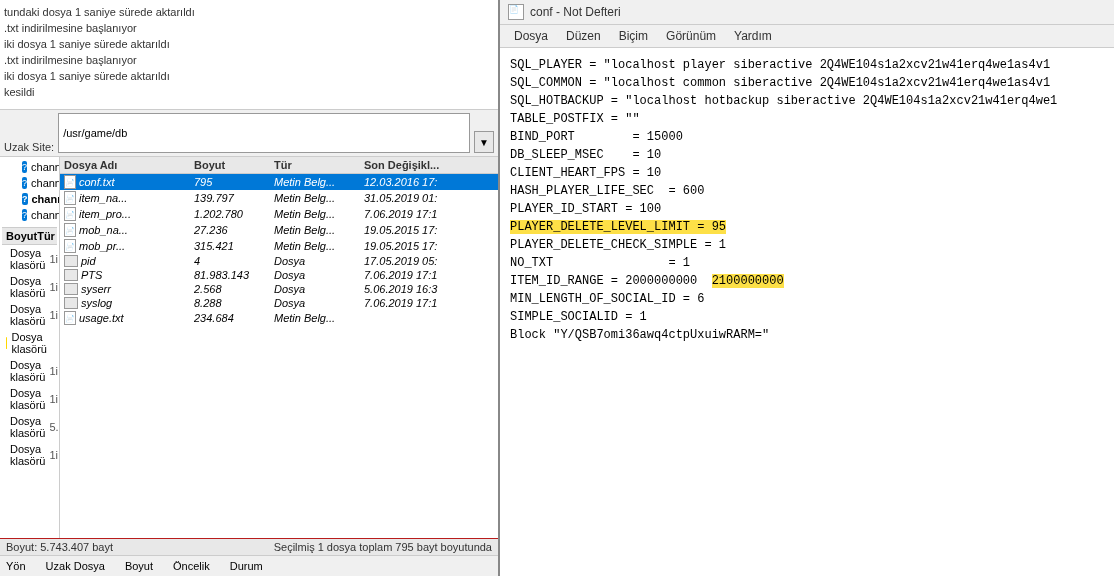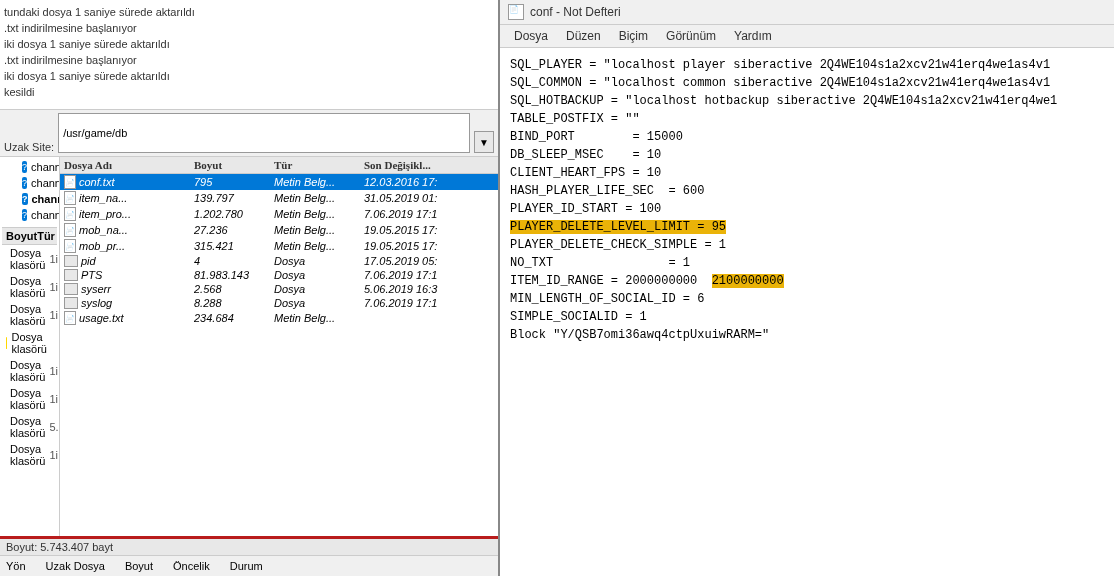--- a/index.html
+++ b/index.html
@@ -96,21 +96,20 @@
 
     .file-table-header {
       display: grid;
       grid-template-columns: 130px 80px 90px 130px;
       background: #e8e8e8;
       border-bottom: 1px solid #ccc;
       padding: 2px 4px;
       font-size: 11px;
       font-weight: bold;
       color: #333;
-      font-family: Liberation Serif, serif;
     }
 
     .file-table-body {
       flex: 1;
       overflow-y: auto;
     }
 
     .file-row {
       display: grid;
       grid-template-columns: 130px 80px 90px 130px;
@@ -141,21 +140,21 @@
       font-size: 9px;
       text-align: center;
       line-height: 12px;
       border-radius: 2px;
     }
 
     .status-bar {
       display: flex;
       justify-content: space-between;
       background: #e8e8e8;
-      border-top: 3px solid #b91c1c;
+      border-top: 1px solid #b91c1c;
       padding: 2px 6px;
       font-size: 11px;
       color: #333;
     }
 
     .bottom-toolbar {
       display: flex;
       align-items: center;
       background: #f0f0f0;
       border-top: 1px solid #ccc;
@@ -219,21 +218,21 @@
       background: white;
       line-height: 18px;
     }
 
     .code-line {
       white-space: pre;
       line-height: 18px;
     }
 
     .highlight-yellow {
-      background: #eab308;
+      background: #fde047;
       margin-top: 16px;
     }
 
     .tree-channel {
       display: flex;
       align-items: center;
       gap: 4px;
       padding: 2px 4px;
       padding-left: 20px;
       font-size: 11px;
@@ -428,20 +427,21 @@
     <span>234.684</span>
     <span>Metin Belg...</span>
     <span></span>
   </div>
         </div>
     </div>
   </div>
 
   <div class="status-bar">
     <span>Boyut: 5.743.407 bayt</span>
+    <span>Seçilmiş 1 dosya toplam 795 bayt boyutunda</span>
   </div>
 
   <div class="bottom-toolbar">
     <span>Yön</span>
     <span>Uzak Dosya</span>
     <span>Boyut</span>
     <span>Öncelik</span>
     <span>Durum</span>
   </div>
 </div>

